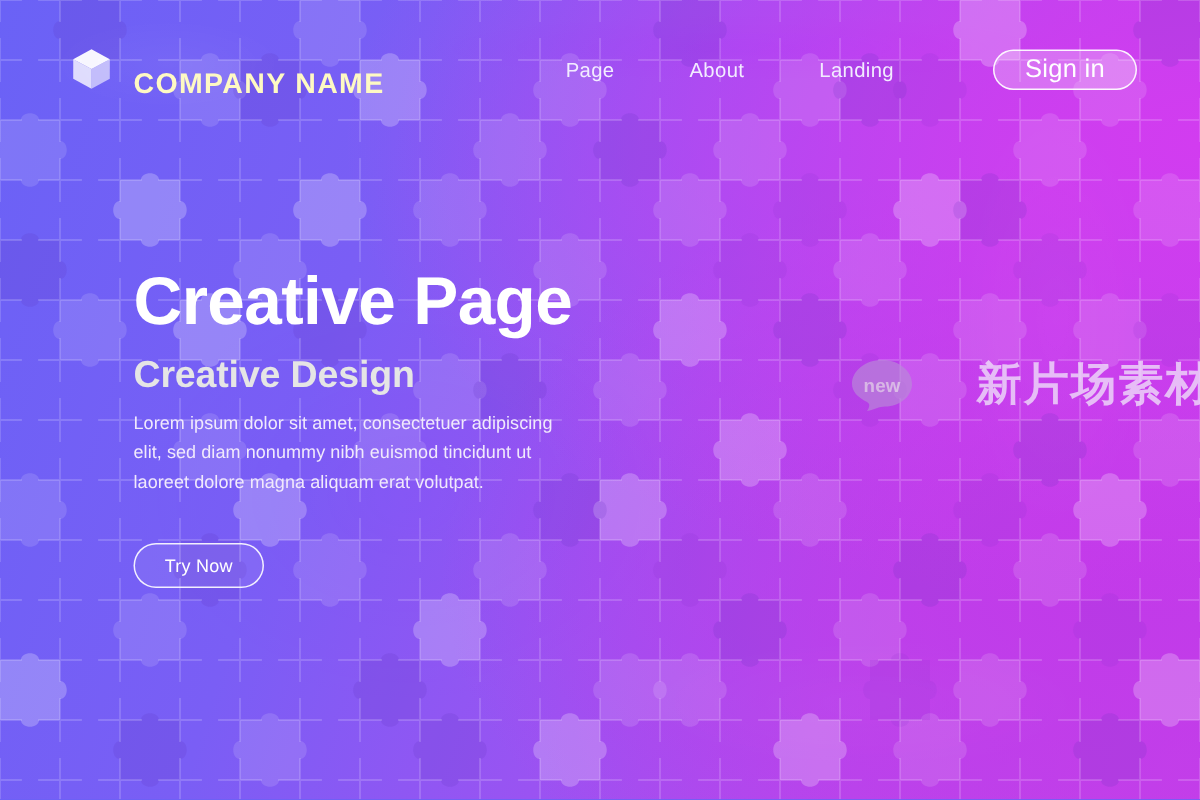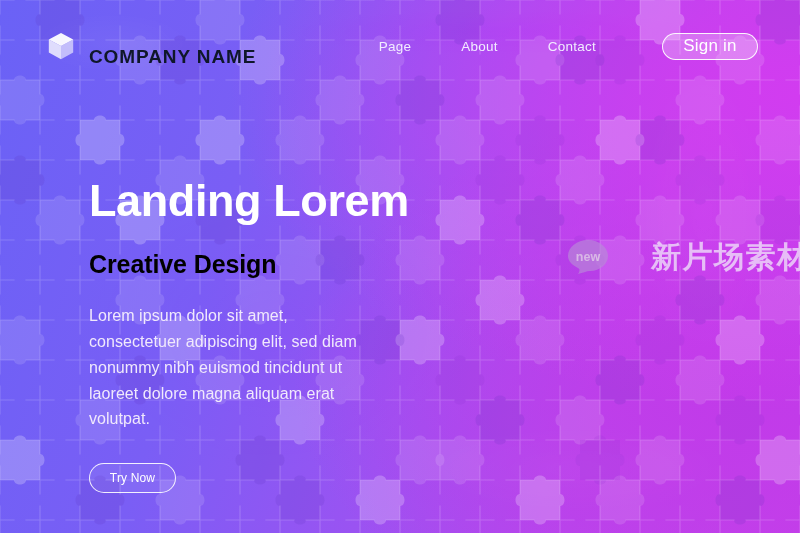--- a/index.html
+++ b/index.html
@@ -45,21 +45,21 @@
   
   .header {
     position:absolute; top:0; left:0; right:0; height:92px;
     display:flex; align-items:center;
     padding:0 42px 0 46px;
     z-index:6;
   }
   .brand { display:flex; align-items:center; gap:13px; }
   .cube { width:30px; height:30px; flex:none; }
   .brand-name {
-    color:#0f172a;
+    color:#fef9c3;
     font-size:19px;
     font-weight:bold;
     letter-spacing:.9px;
     white-space:nowrap;
     margin-top:22px;
   }
 
   .nav {
     margin-left:auto;
     display:flex; align-items:center;
@@ -94,32 +94,32 @@
   }
   .hero-title {
     color:#ffffff;
     font-size:45px;
     font-weight:bold;
     line-height:1.04;
     letter-spacing:-.4px;
     white-space:nowrap;
   }
   .hero-sub {
-    margin-top:25px;
-    color:#000000;
+    margin-top:11px;
+    color:#e5e5e5;
     font-size:25px;
     font-weight:bold;
     letter-spacing:-.1px;
     white-space:nowrap;
   }
   .hero-text {
-    margin-top:24px;
+    margin-top:8px;
     width:290px;
     color:#f0e9fc;
-    font-size:16px;
+    font-size:12px;
     line-height:1.62;
     letter-spacing:.05px;
   }
   .cta-row {
     margin-top:31px;
     display:flex; align-items:center;
   }
   .btn {
     height:30px;
     display:flex; align-items:center; justify-content:center;
@@ -303,27 +303,27 @@
         <polygon points="16,2 29,9 16,16 3,9" fill="#ffffff" fill-opacity="0.95"></polygon>
         <polygon points="3,9 16,16 16,30 3,23" fill="#ffffff" fill-opacity="0.78"></polygon>
         <polygon points="29,9 16,16 16,30 29,23" fill="#ffffff" fill-opacity="0.58"></polygon>
       </svg>
       <div class="brand-name">COMPANY NAME</div>
     </div>
 
     <nav class="nav">
       <a class="nav-link">Page</a>
       <a class="nav-link">About</a>
-      <a class="nav-link">Contact</a>
+      <a class="nav-link">Landing</a>
       <div class="signin">Sign in</div>
     </nav>
   </div>
 
   <div class="hero">
-    <h1 class="hero-title">Landing Lorem</h1>
+    <h1 class="hero-title">Creative Page</h1>
     <h2 class="hero-sub">Creative Design</h2>
     <p class="hero-text">Lorem ipsum dolor sit amet, consectetuer adipiscing elit, sed diam nonummy nibh euismod tincidunt ut laoreet dolore magna aliquam erat volutpat.</p>
 
     <div class="cta-row">
       <div class="btn btn-try">Try Now</div>
     </div>
   </div>
 
   <div class="watermark">
     <div class="wm-badge">

